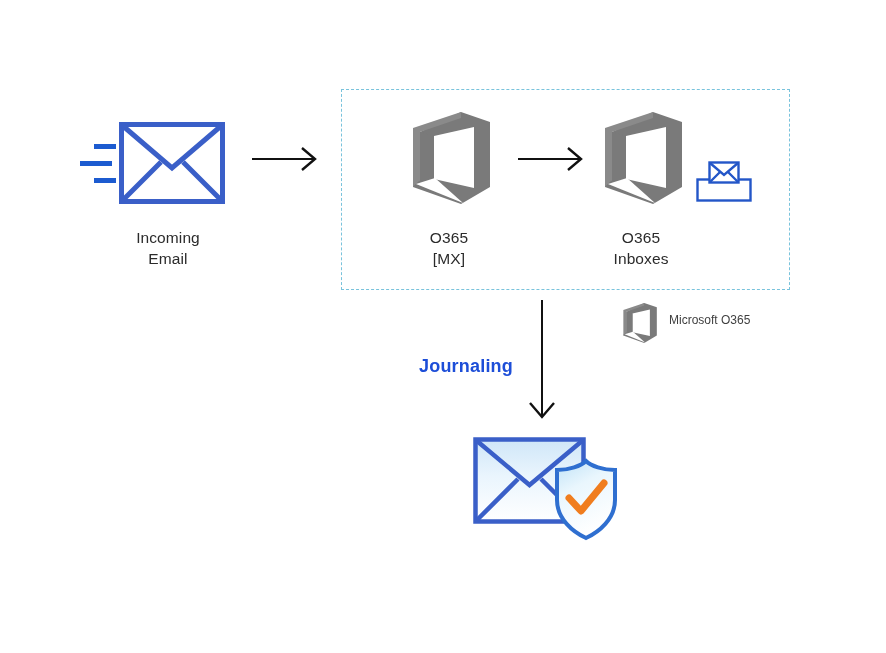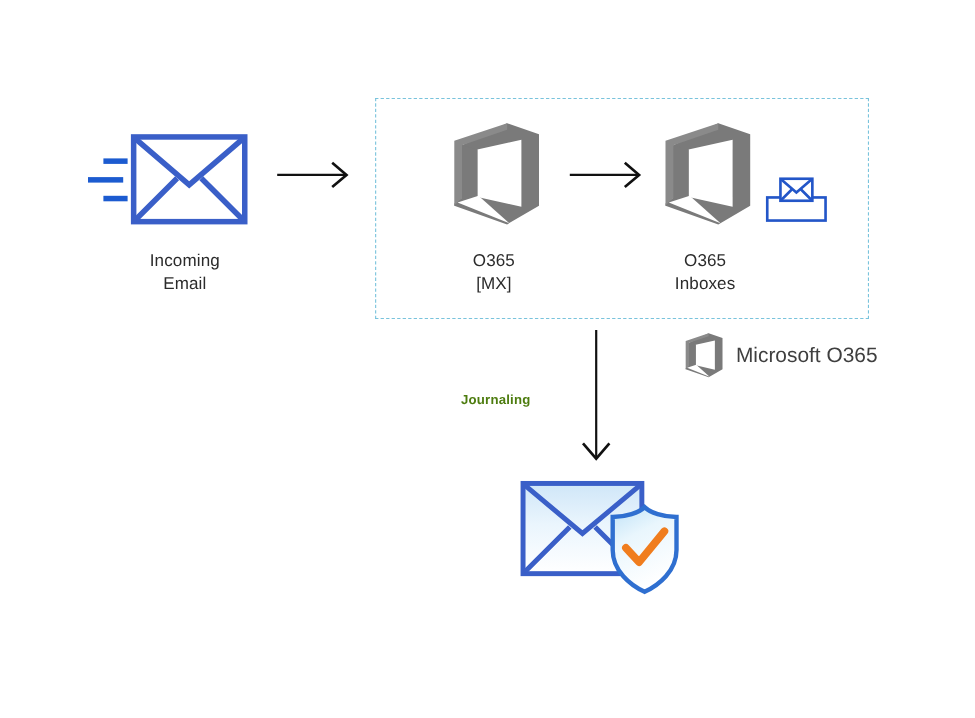--- a/index.html
+++ b/index.html
@@ -28,30 +28,30 @@
     letter-spacing: 0.1px;
   }
   .dashed-zone {
     position: absolute;
     border: 1.6px dashed #79c3dc;
     box-sizing: border-box;
     background: transparent;
   }
   .journal-label {
     position: absolute;
-    color: #4d7c0f;
+    color: #1d4ed8;
     font-weight: bold;
-    font-size: 12px;
+    font-size: 18px;
     font-family: "Liberation Sans", "DejaVu Sans", sans-serif;
     letter-spacing: 0.2px;
   }
   .legend-label {
     position: absolute;
     color: #3f3f3f;
-    font-size: 19px;
+    font-size: 12px;
     font-family: "Liberation Sans", "DejaVu Sans", sans-serif;
     white-space: nowrap;
   }
   .svg-abs {
     position: absolute;
     display: block;
     overflow: visible;
   }
 </style>
 </head>

